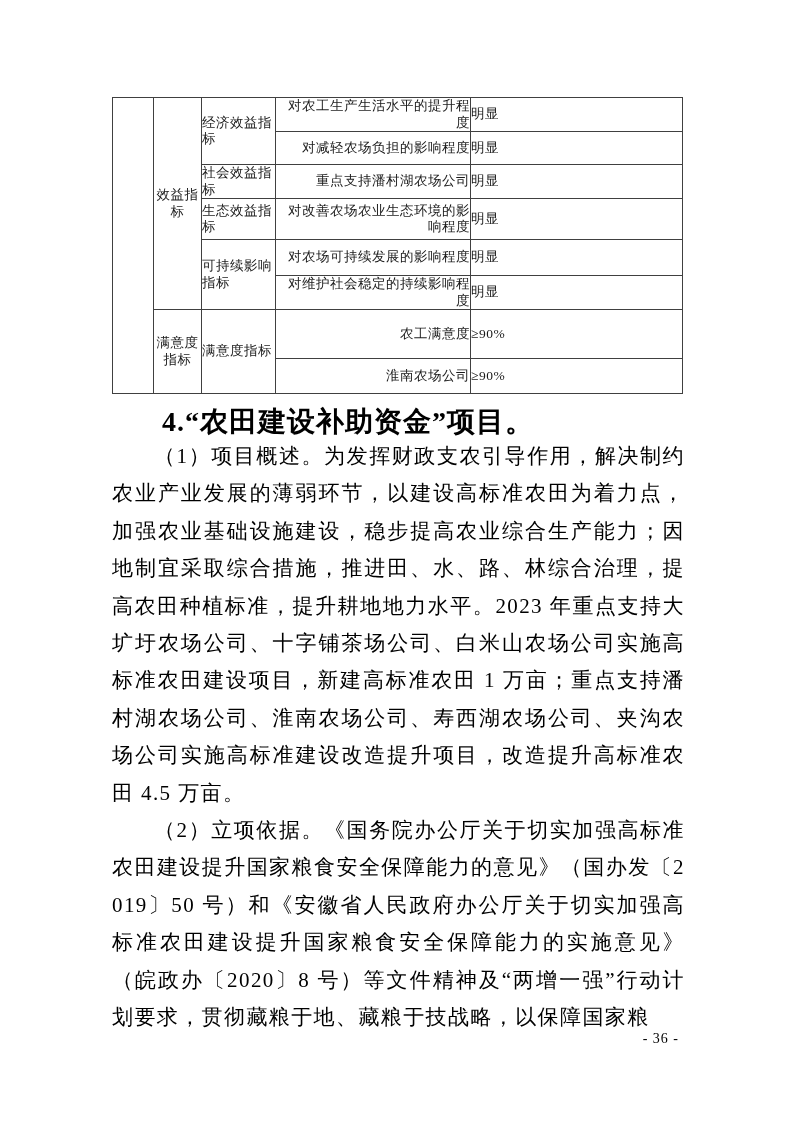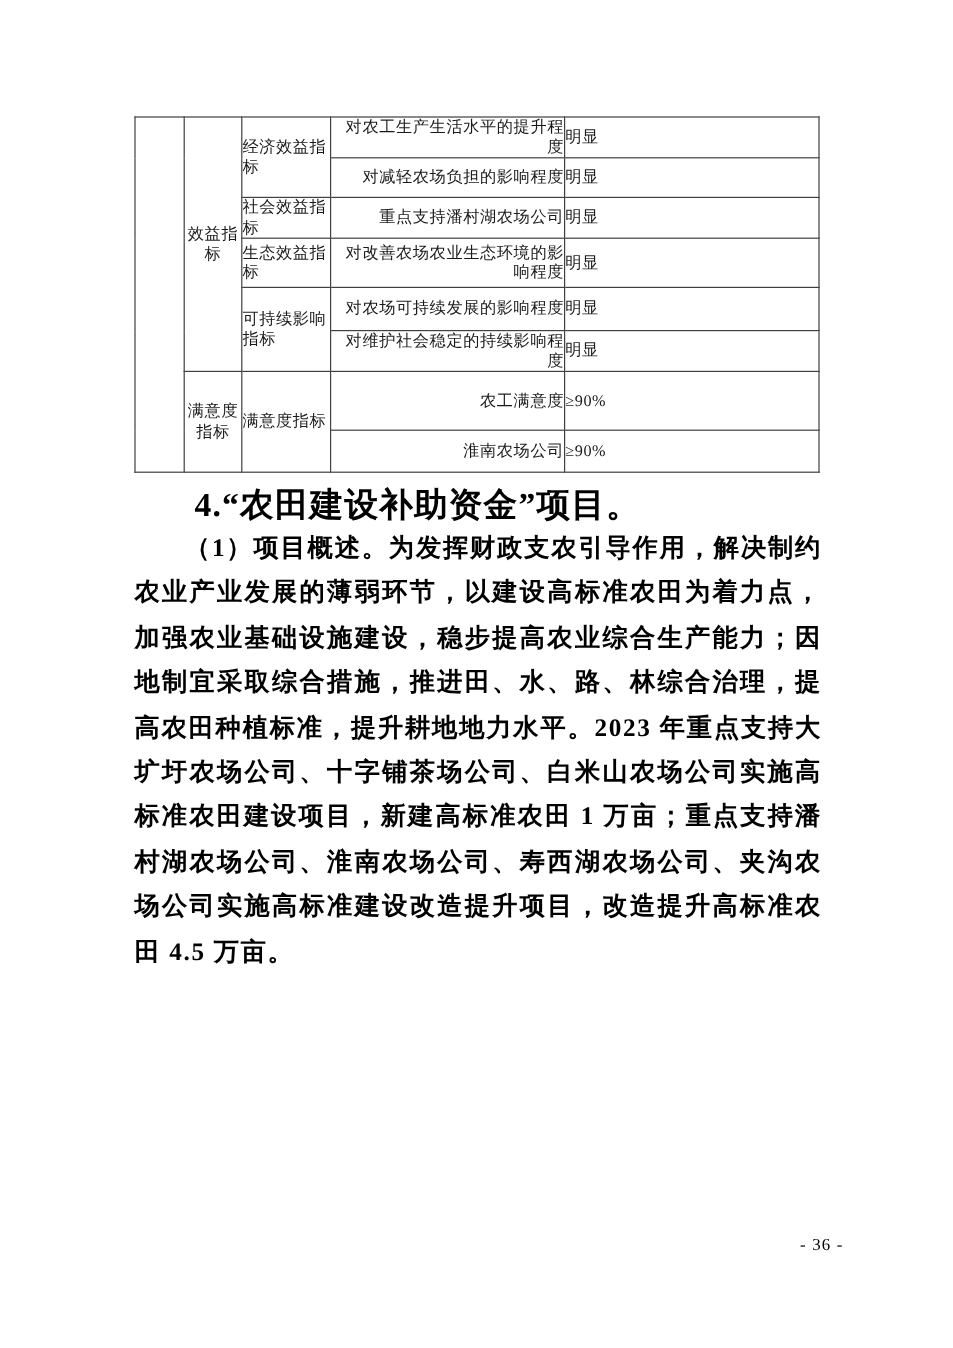--- a/index.html
+++ b/index.html
@@ -30,25 +30,24 @@
     margin:13px 0 1px 0; padding-left:50px;
     font-size:28px; font-weight:bold; line-height:30px; letter-spacing:1px;
     color:#000;
   }
   p.body-para {
     margin:0; width:573px;
     font-size:21px; line-height:37.4px; letter-spacing:1.4px;
     text-align:justify; text-justify:inter-ideograph;
     text-indent:2em; color:#000;
     word-break:break-all;
-    font-weight:bold;
   }
   .page-number {
     position:absolute; top:1031px; left:0; width:679px;
-    text-align:right; font-size:14px; letter-spacing:1px; color:#000;padding-left:24px;
+    text-align:right; font-size:14px; letter-spacing:1px; color:#000;
   }
 </style>
 </head>
 <body>
 
 <div class="page">
   <div class="content">
 
     <table class="ind">
       <colgroup>
@@ -98,17 +97,18 @@
         <tr style="height:35px">
           <td class="c4">淮南农场公司</td>
           <td class="c5">≥90%</td>
         </tr>
       </tbody>
     </table>
 
     <h3 class="sec">4.“农田建设补助资金”项目。</h3>
 
     <p class="body-para">（1）项目概述。为发挥财政支农引导作用，解决制约农业产业发展的薄弱环节，以建设高标准农田为着力点，加强农业基础设施建设，稳步提高农业综合生产能力；因地制宜采取综合措施，推进田、水、路、林综合治理，提高农田种植标准，提升耕地地力水平。2023 年重点支持大圹圩农场公司、十字铺茶场公司、白米山农场公司实施高标准农田建设项目，新建高标准农田 1 万亩；重点支持潘村湖农场公司、淮南农场公司、寿西湖农场公司、夹沟农场公司实施高标准建设改造提升项目，改造提升高标准农田 4.5 万亩。</p>
+    <p class="body-para">（2）立项依据。《国务院办公厅关于切实加强高标准农田建设提升国家粮食安全保障能力的意见》（国办发〔2019〕50 号）和《安徽省人民政府办公厅关于切实加强高标准农田建设提升国家粮食安全保障能力的实施意见》（皖政办〔2020〕8 号）等文件精神及“两增一强”行动计划要求，贯彻藏粮于地、藏粮于技战略，以保障国家粮</p>
 
   </div>
 
   <div class="page-number">- 36 -</div>
 </div>
 
 </body></html>

